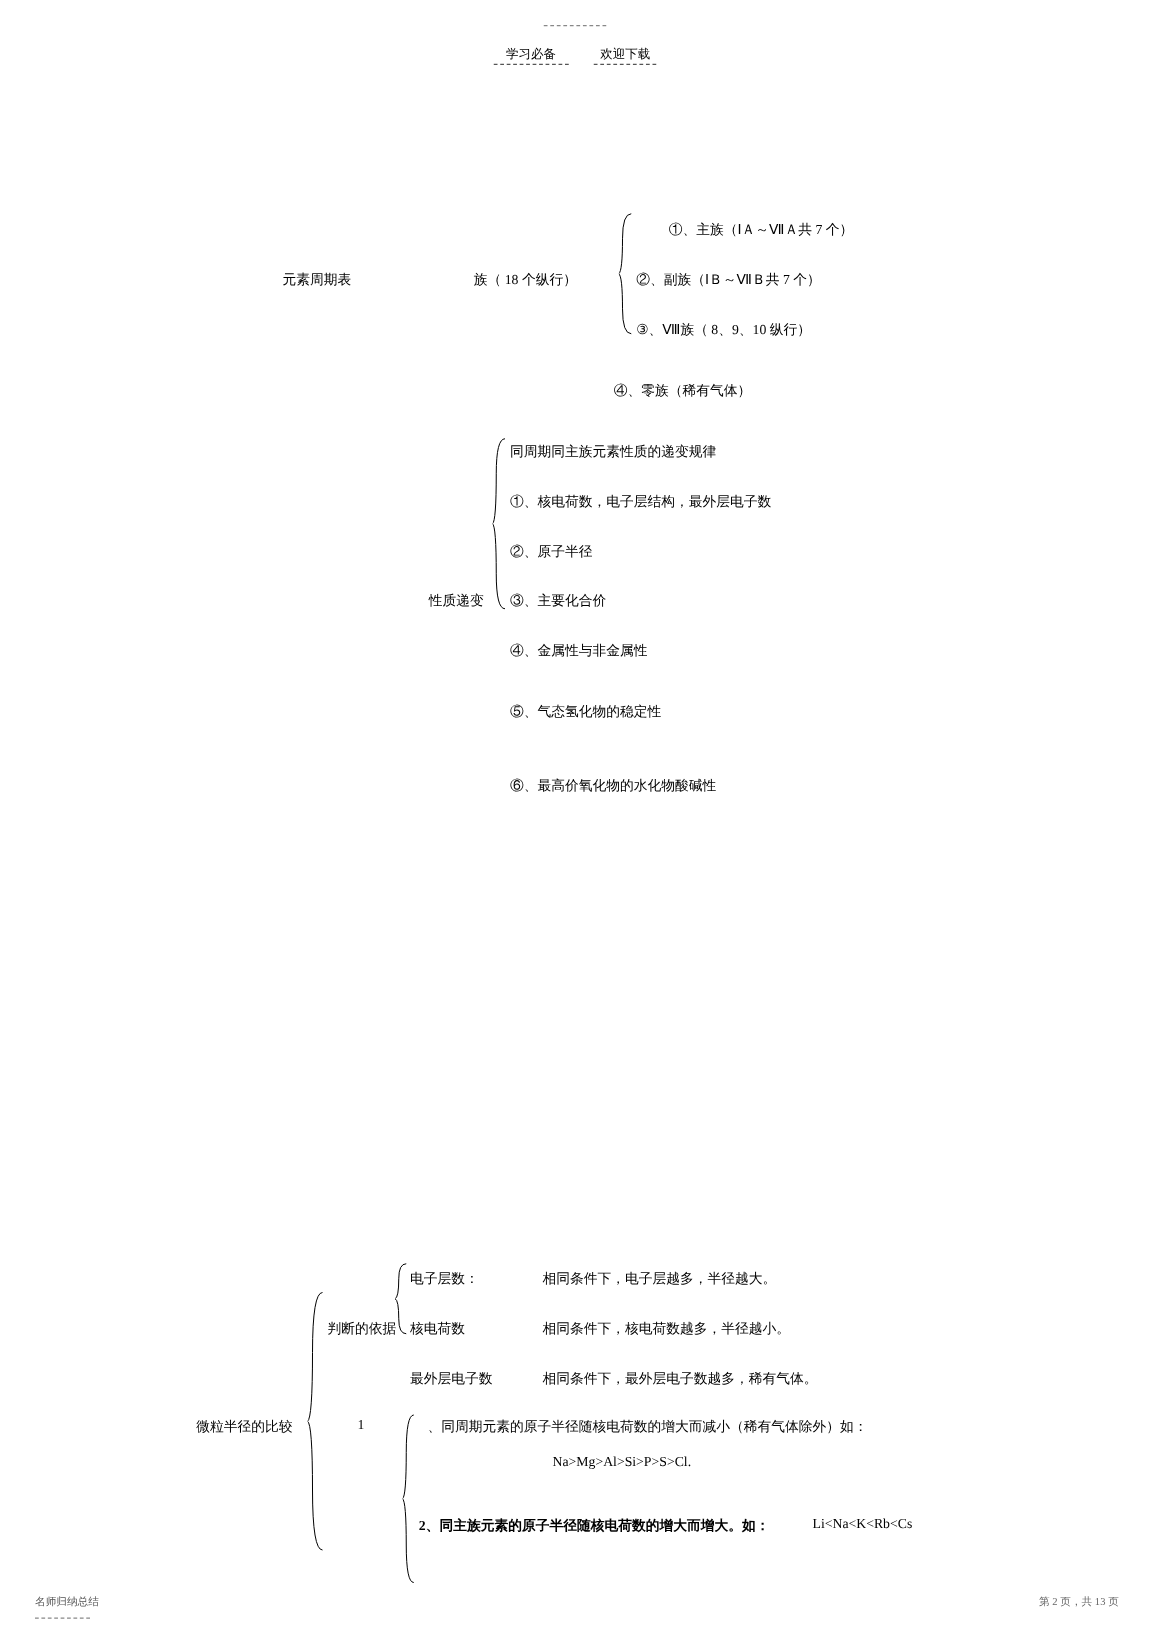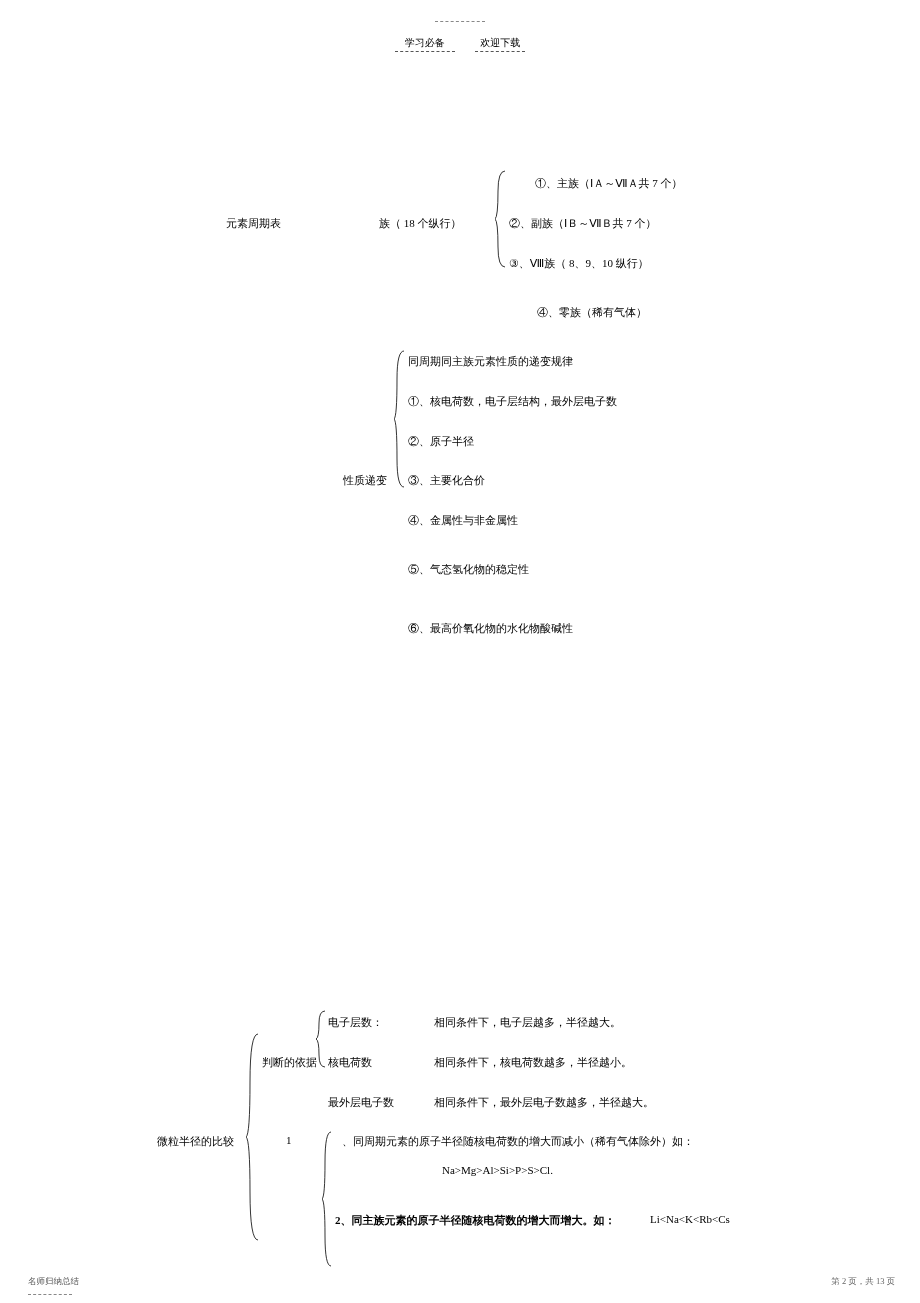--- a/index.html
+++ b/index.html
@@ -98,21 +98,21 @@
   <span class="dashed-underline-right">欢迎下载</span>
 </div>
 
 <div class="content">
 
   <div class="row" style="left:226px; top:164px;">元素周期表</div>
   <div class="row" style="left:379px; top:164px;">族（ 18 个纵行）</div>
   <div class="row" style="left:535px; top:124px;">①、主族（ⅠＡ～ⅦＡ共 7 个）</div>
   <div class="row" style="left:509px; top:164px;">②、副族（ⅠＢ～ⅦＢ共 7 个）</div>
   <div class="row" style="left:509px; top:204px;">③、Ⅷ族（ 8、9、10 纵行）</div>
-  <div class="row" style="left:537px; top:253px;">④、零族（稀有气体）</div>
+  <div class="row" style="left:491px; top:253px;">④、零族（稀有气体）</div>
 
   <svg class="brace" style="left:495px; top:117px;" width="14" height="100">
     <path d="M10 2 Q3 2 3 22 Q3 48 0 50 Q3 52 3 78 Q3 98 10 98" stroke="#000" fill="none" stroke-width="0.8"></path>
   </svg>
 
   <div class="row" style="left:343px; top:421px;">性质递变</div>
   <div class="row" style="left:408px; top:302px;">同周期同主族元素性质的递变规律</div>
   <div class="row" style="left:408px; top:342px;">①、核电荷数，电子层结构，最外层电子数</div>
   <div class="row" style="left:408px; top:382px;">②、原子半径</div>
   <div class="row" style="left:408px; top:421px;">③、主要化合价</div>
@@ -127,21 +127,21 @@
   <div class="row" style="left:157px; top:1082px;">微粒半径的比较</div>
   <div class="row" style="left:262px; top:1003px;">判断的依据</div>
 
   <div class="row" style="left:328px; top:963px;">电子层数：</div>
   <div class="row" style="left:434px; top:963px;">相同条件下，电子层越多，半径越大。</div>
 
   <div class="row" style="left:328px; top:1003px;">核电荷数</div>
   <div class="row" style="left:434px; top:1003px;">相同条件下，核电荷数越多，半径越小。</div>
 
   <div class="row" style="left:328px; top:1043px;">最外层电子数</div>
-  <div class="row" style="left:434px; top:1043px;">相同条件下，最外层电子数越多，半径越大。</div>
+  <div class="row" style="left:434px; top:1043px;">相同条件下，最外层电子数越多，稀有气体。</div>
 
   <div class="row" style="left:286px; top:1082px;">1</div>
   <div class="row" style="left:342px; top:1082px;">、同周期元素的原子半径随核电荷数的增大而减小（稀有气体除外）如：</div>
   <div class="row" style="left:442px; top:1112px;">Na&gt;Mg&gt;Al&gt;Si&gt;P&gt;S&gt;Cl.</div>
 
   <div class="row" style="left:335px; top:1161px;font-weight:bold;">2、同主族元素的原子半径随核电荷数的增大而增大。如：</div>
   <div class="row" style="left:650px; top:1161px;font-family:Liberation Serif, serif;">Li&lt;Na&lt;K&lt;Rb&lt;Cs</div>
 
   <svg class="brace" style="left:246px; top:980px;" width="16" height="210">
     <path d="M12 2 Q4 2 4 50 Q4 103 0 105 Q4 107 4 160 Q4 208 12 208" stroke="#000" fill="none" stroke-width="0.8"></path>

